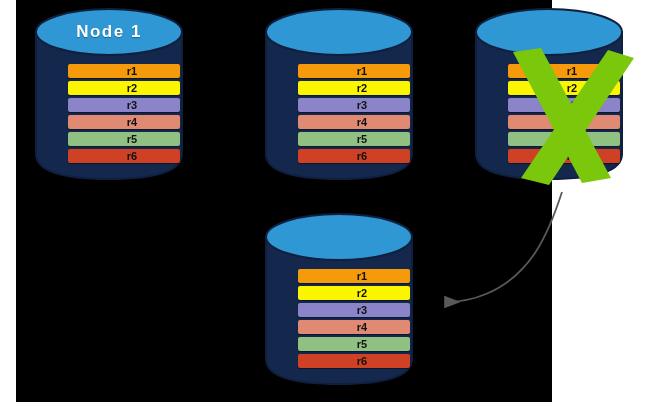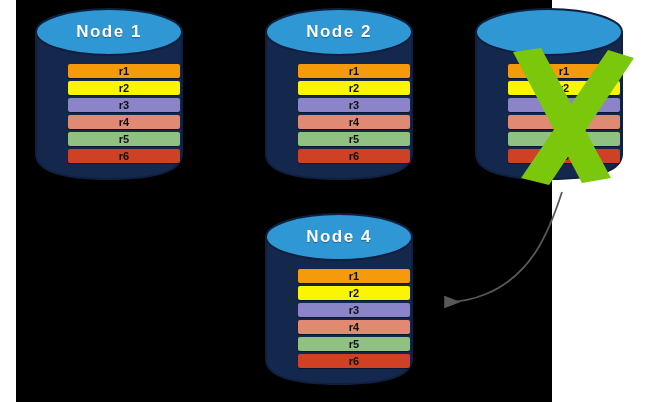--- a/index.html
+++ b/index.html
@@ -75,20 +75,21 @@
     left: 0;
     top: 0;
     width: 100%;
     height: 14px;
     line-height: 14px;
     text-align: center;
     font-size: 11px;
     font-weight: bold;
     color: #111111;
     font-family: "Liberation Sans", sans-serif;
+    padding-left: 8px;
   }
 
   #node1 { left: 18px;  top: 6px; }
   #node2 { left: 248px; top: 6px; }
   #node3 { left: 458px; top: 6px; }
   #node4 { left: 248px; top: 211px; }
 
   #cross-layer {
     position: absolute;
     left: 0;
@@ -137,21 +138,20 @@
         <span class="row-label">r6</span>
       </div>
     </div>
   </div>
 
   <div class="node" id="node2">
     <svg class="node-svg" viewBox="0 0 150 175">
       <path d="M2,26 L2,148 Q2,173 75,173 Q148,173 148,148 L148,26 Z" fill="#14284d" stroke="#0f1f3d" stroke-width="2"></path>
       <ellipse cx="75" cy="26" rx="73" ry="23" fill="#2e97d4" stroke="#0f1f3d" stroke-width="2"></ellipse>
     </svg>
-    <div class="node-title">Node  2</div>
     <div class="rows">
       <div class="row" style="background:#f59a0a">
         <span class="row-label">r1</span>
       </div>
       <div class="row" style="background:#fcf500">
         <span class="row-label">r2</span>
       </div>
       <div class="row" style="background:#8c84c8">
         <span class="row-label">r3</span>
       </div>
@@ -192,21 +192,20 @@
         <span class="row-label">r6</span>
       </div>
     </div>
   </div>
 
   <div class="node" id="node4">
     <svg class="node-svg" viewBox="0 0 150 175">
       <path d="M2,26 L2,148 Q2,173 75,173 Q148,173 148,148 L148,26 Z" fill="#14284d" stroke="#0f1f3d" stroke-width="2"></path>
       <ellipse cx="75" cy="26" rx="73" ry="23" fill="#2e97d4" stroke="#0f1f3d" stroke-width="2"></ellipse>
     </svg>
-    <div class="node-title">Node  4</div>
     <div class="rows">
       <div class="row" style="background:#f59a0a">
         <span class="row-label">r1</span>
       </div>
       <div class="row" style="background:#fcf500">
         <span class="row-label">r2</span>
       </div>
       <div class="row" style="background:#8c84c8">
         <span class="row-label">r3</span>
       </div>

